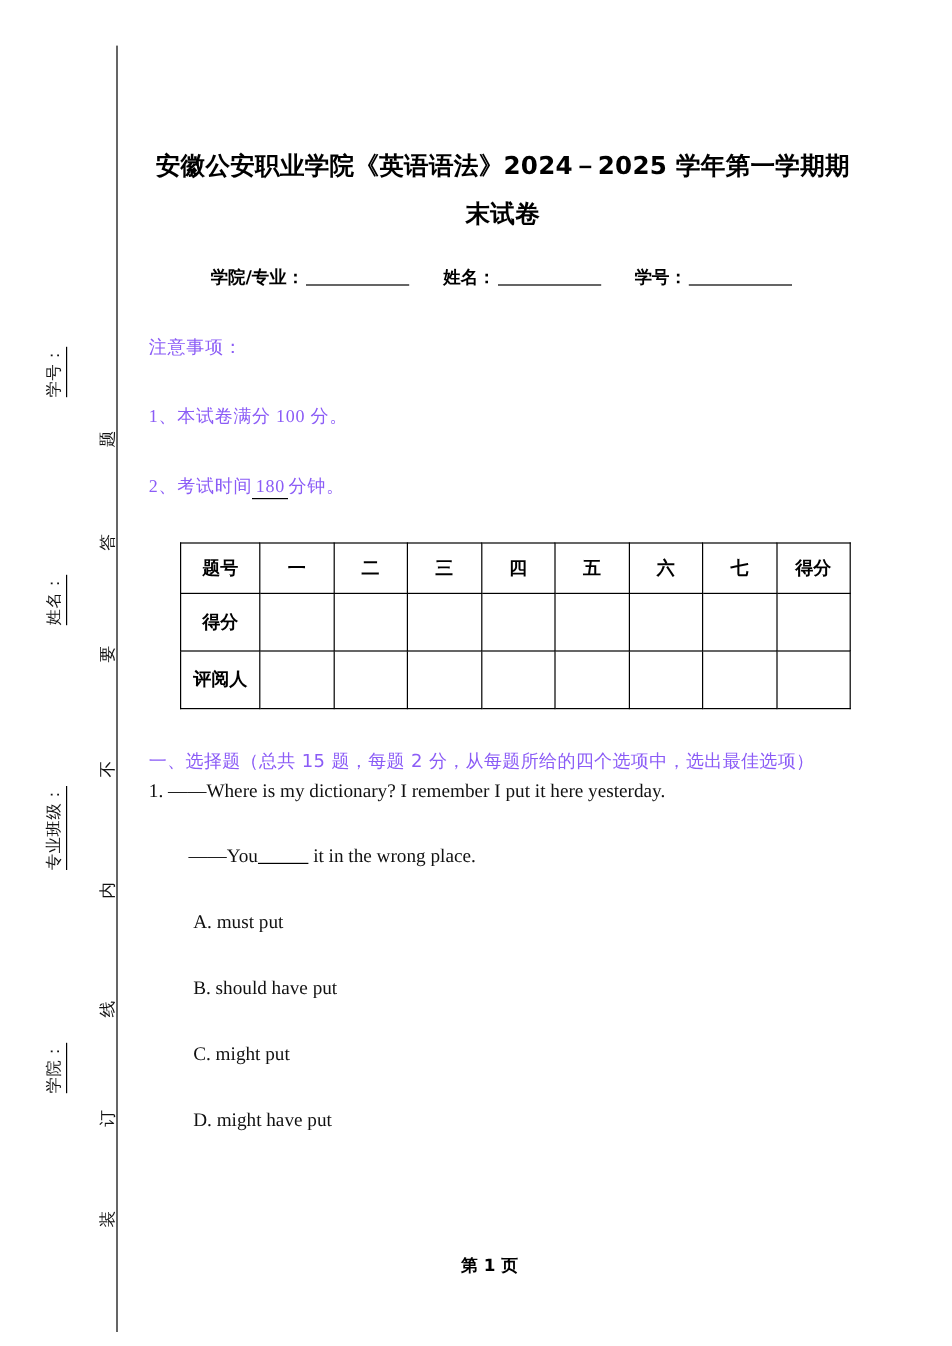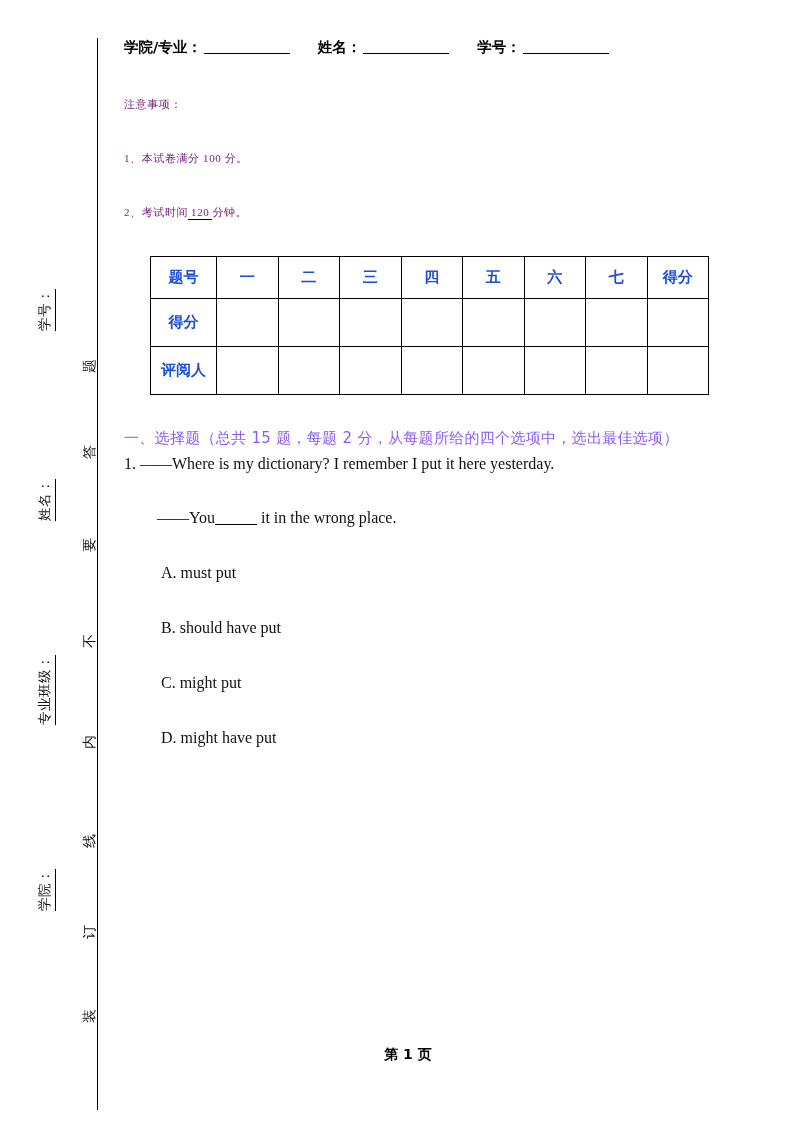--- a/index.html
+++ b/index.html
@@ -77,43 +77,43 @@
     font-family: "DejaVu Sans", "Liberation Sans", sans-serif;
     font-weight: bold;
     font-size: 20.5px;
     line-height: 40px;
     text-align: center;
     letter-spacing: 0.2px;
     color: #000;
   }
 
   #form-row {
-    margin-top: 38px;
-    text-align: left;
+    margin-top: 24px;
+    text-align: center;
     font-family: "DejaVu Sans", "Liberation Sans", sans-serif;
     font-weight: bold;
     font-size: 14.5px;
     white-space: nowrap;
   }
   #form-row .field { display: inline-block; }
   #form-row .blank {
     display: inline-block;
     width: 86px;
     border-bottom: 1.3px solid #000;
     height: 14px;
     vertical-align: -2px;
     margin: 0 2px;
   }
   #form-row .gap { display: inline-block; width: 26px; }
 
   .note-line {
-    font-size: 11px;
+    font-size: 15px;
     line-height: 1;
     letter-spacing: 0.6px;
-    color: #701a75;
+    color: #8b5cf6;
   }
   #note-title { margin-top: 42px; }
   #note-1 { margin-top: 43px; }
   #note-2 { margin-top: 43px; }
   .uline {
     border-bottom: 1.2px solid #000;
     padding: 0 3px 1px 3px;
   }
 
   
@@ -124,21 +124,21 @@
     table-layout: fixed;
     width: 558px;
   }
   #score-table td {
     border: 1.3px solid #000;
     text-align: center;
     vertical-align: middle;
     font-family: "DejaVu Sans", "Liberation Sans", sans-serif;
     font-weight: bold;
     font-size: 15px;
-    color: #1d4ed8;
+    color: #000000;
   }
   #score-table col.c0 { width: 66px; }
   #score-table col.cx { width: 61.5px; }
   #score-table tr.head td { height: 39px; }
   #score-table tr.body td { height: 45px; }
 
   
   #section-heading {
     margin-top: 26px;
     font-family: "DejaVu Sans", "Liberation Sans", sans-serif;
@@ -203,28 +203,29 @@
     <span class="vchar" style="top:545px;">要</span>
     <span class="vchar" style="top:641px;">不</span>
     <span class="vchar" style="top:742px;">内</span>
     <span class="vchar" style="top:841px;">线</span>
     <span class="vchar" style="top:932px;">订</span>
     <span class="vchar" style="top:1016px;">装</span>
   </div>
 
   <div id="content">
 
+    <h1 id="doc-title">安徽公安职业学院《英语语法》2024－2025 学年第一学期期末试卷</h1>
 
     <div id="form-row">
       <span class="field"><span>学院/专业：</span><span class="blank"></span></span><span class="gap"></span><span class="field"><span>姓名：</span><span class="blank"></span></span><span class="gap"></span><span class="field"><span>学号：</span><span class="blank"></span></span>
     </div>
 
     <div class="note-line" id="note-title">注意事项：</div>
     <div class="note-line" id="note-1">1、本试卷满分 100 分。</div>
-    <div class="note-line" id="note-2"><span>2、考试时间</span><span class="uline">120</span><span>分钟。</span></div>
+    <div class="note-line" id="note-2"><span>2、考试时间</span><span class="uline">180</span><span>分钟。</span></div>
 
     <table id="score-table">
       <colgroup>
         <col class="c0">
           <col class="cx">
           <col class="cx">
           <col class="cx">
           <col class="cx">
         <col class="cx">
           <col class="cx">

